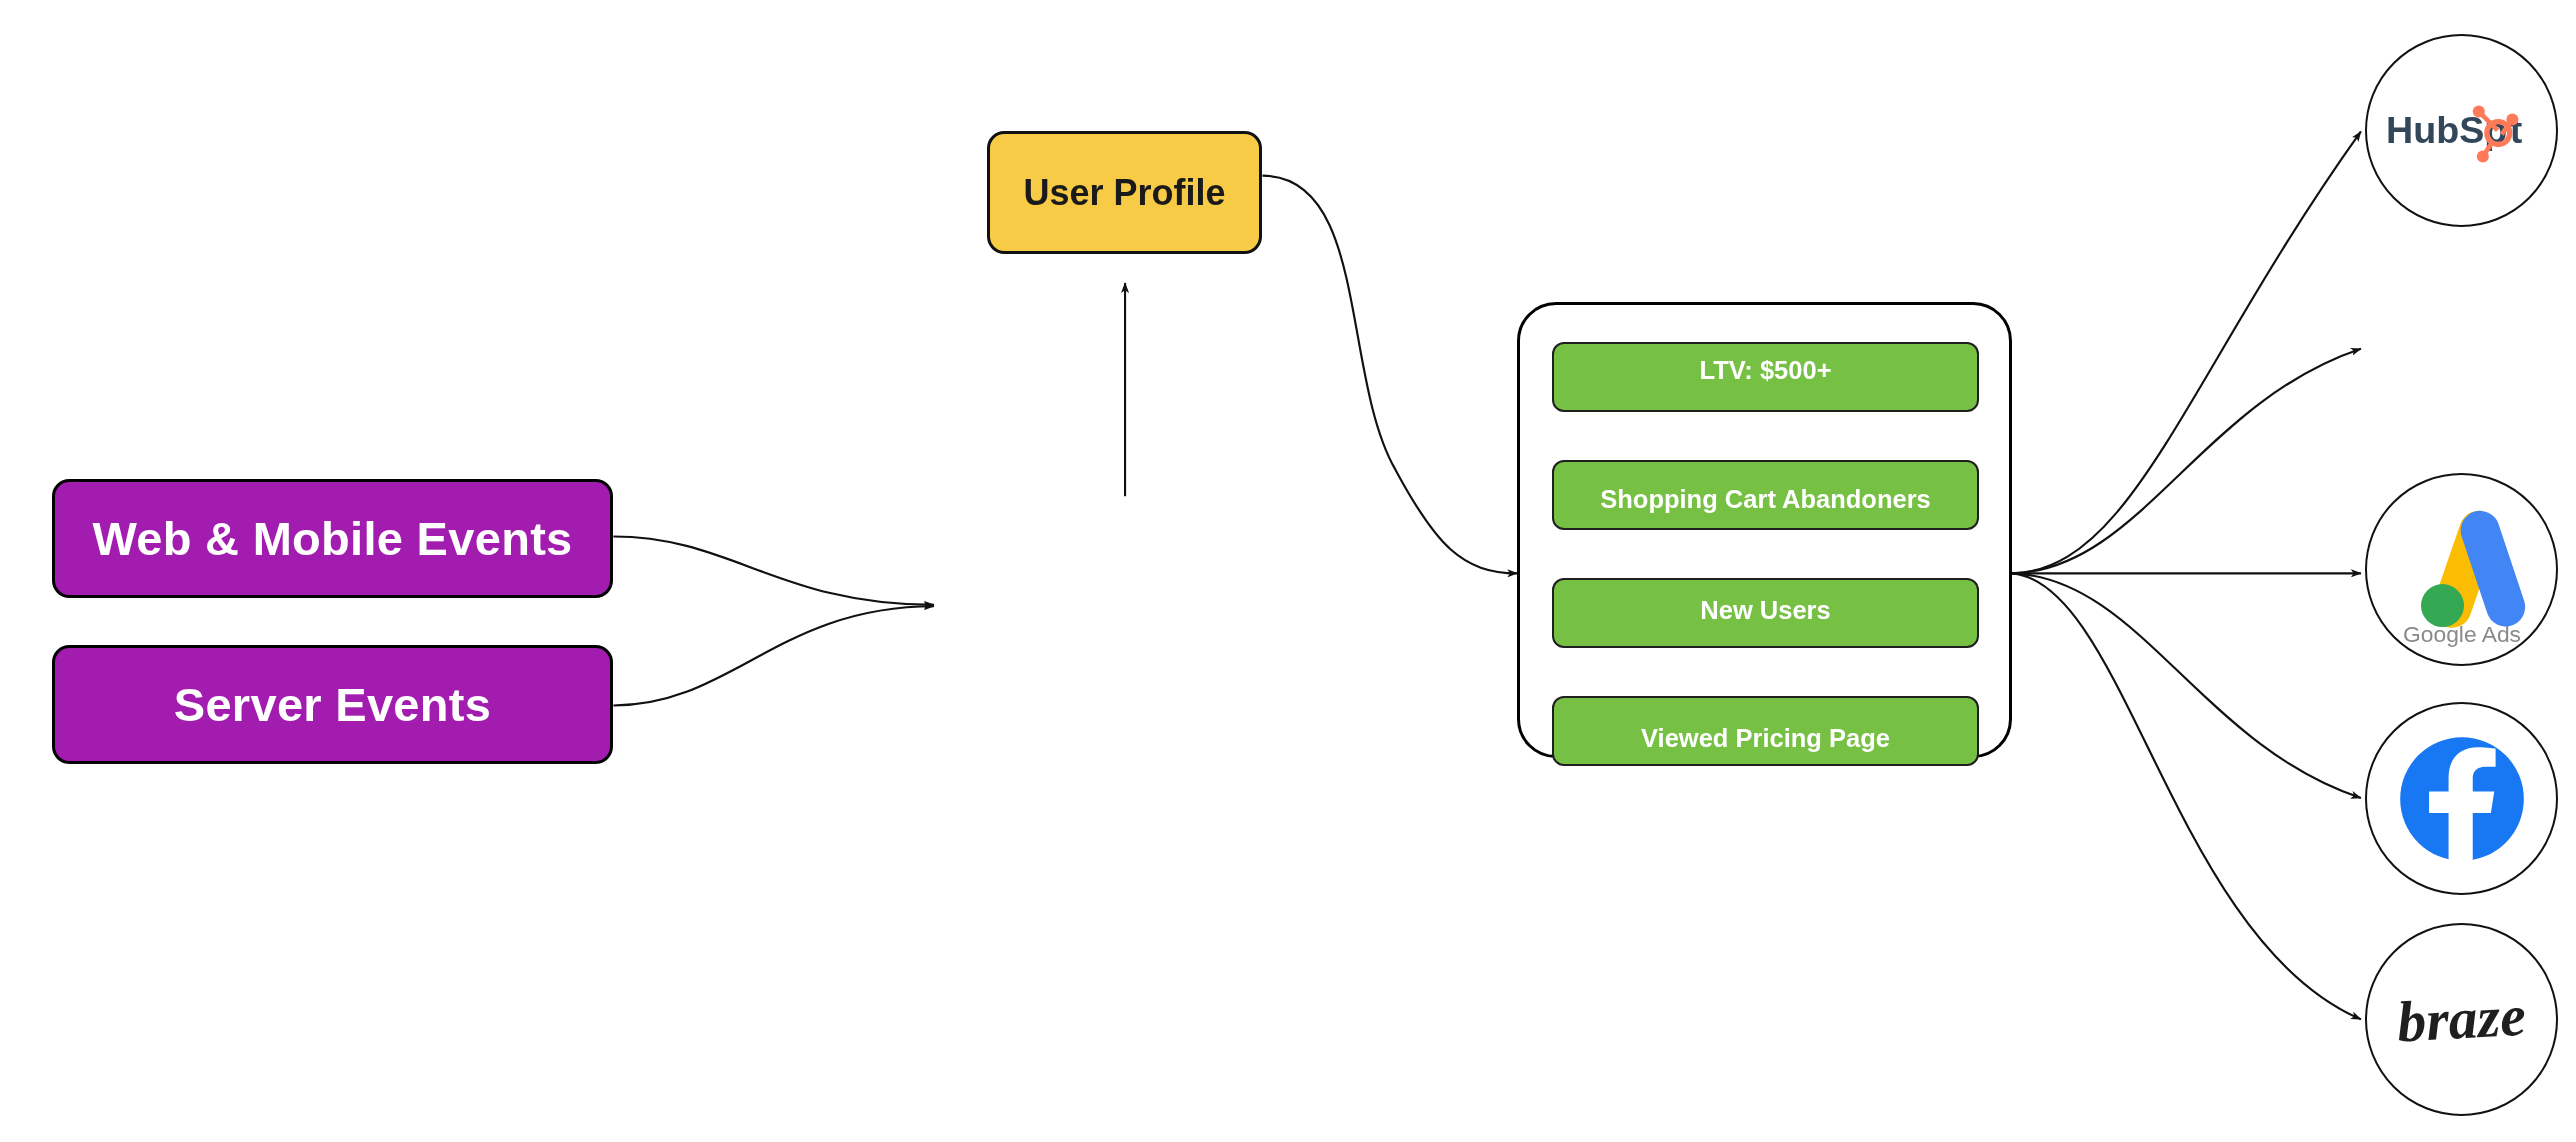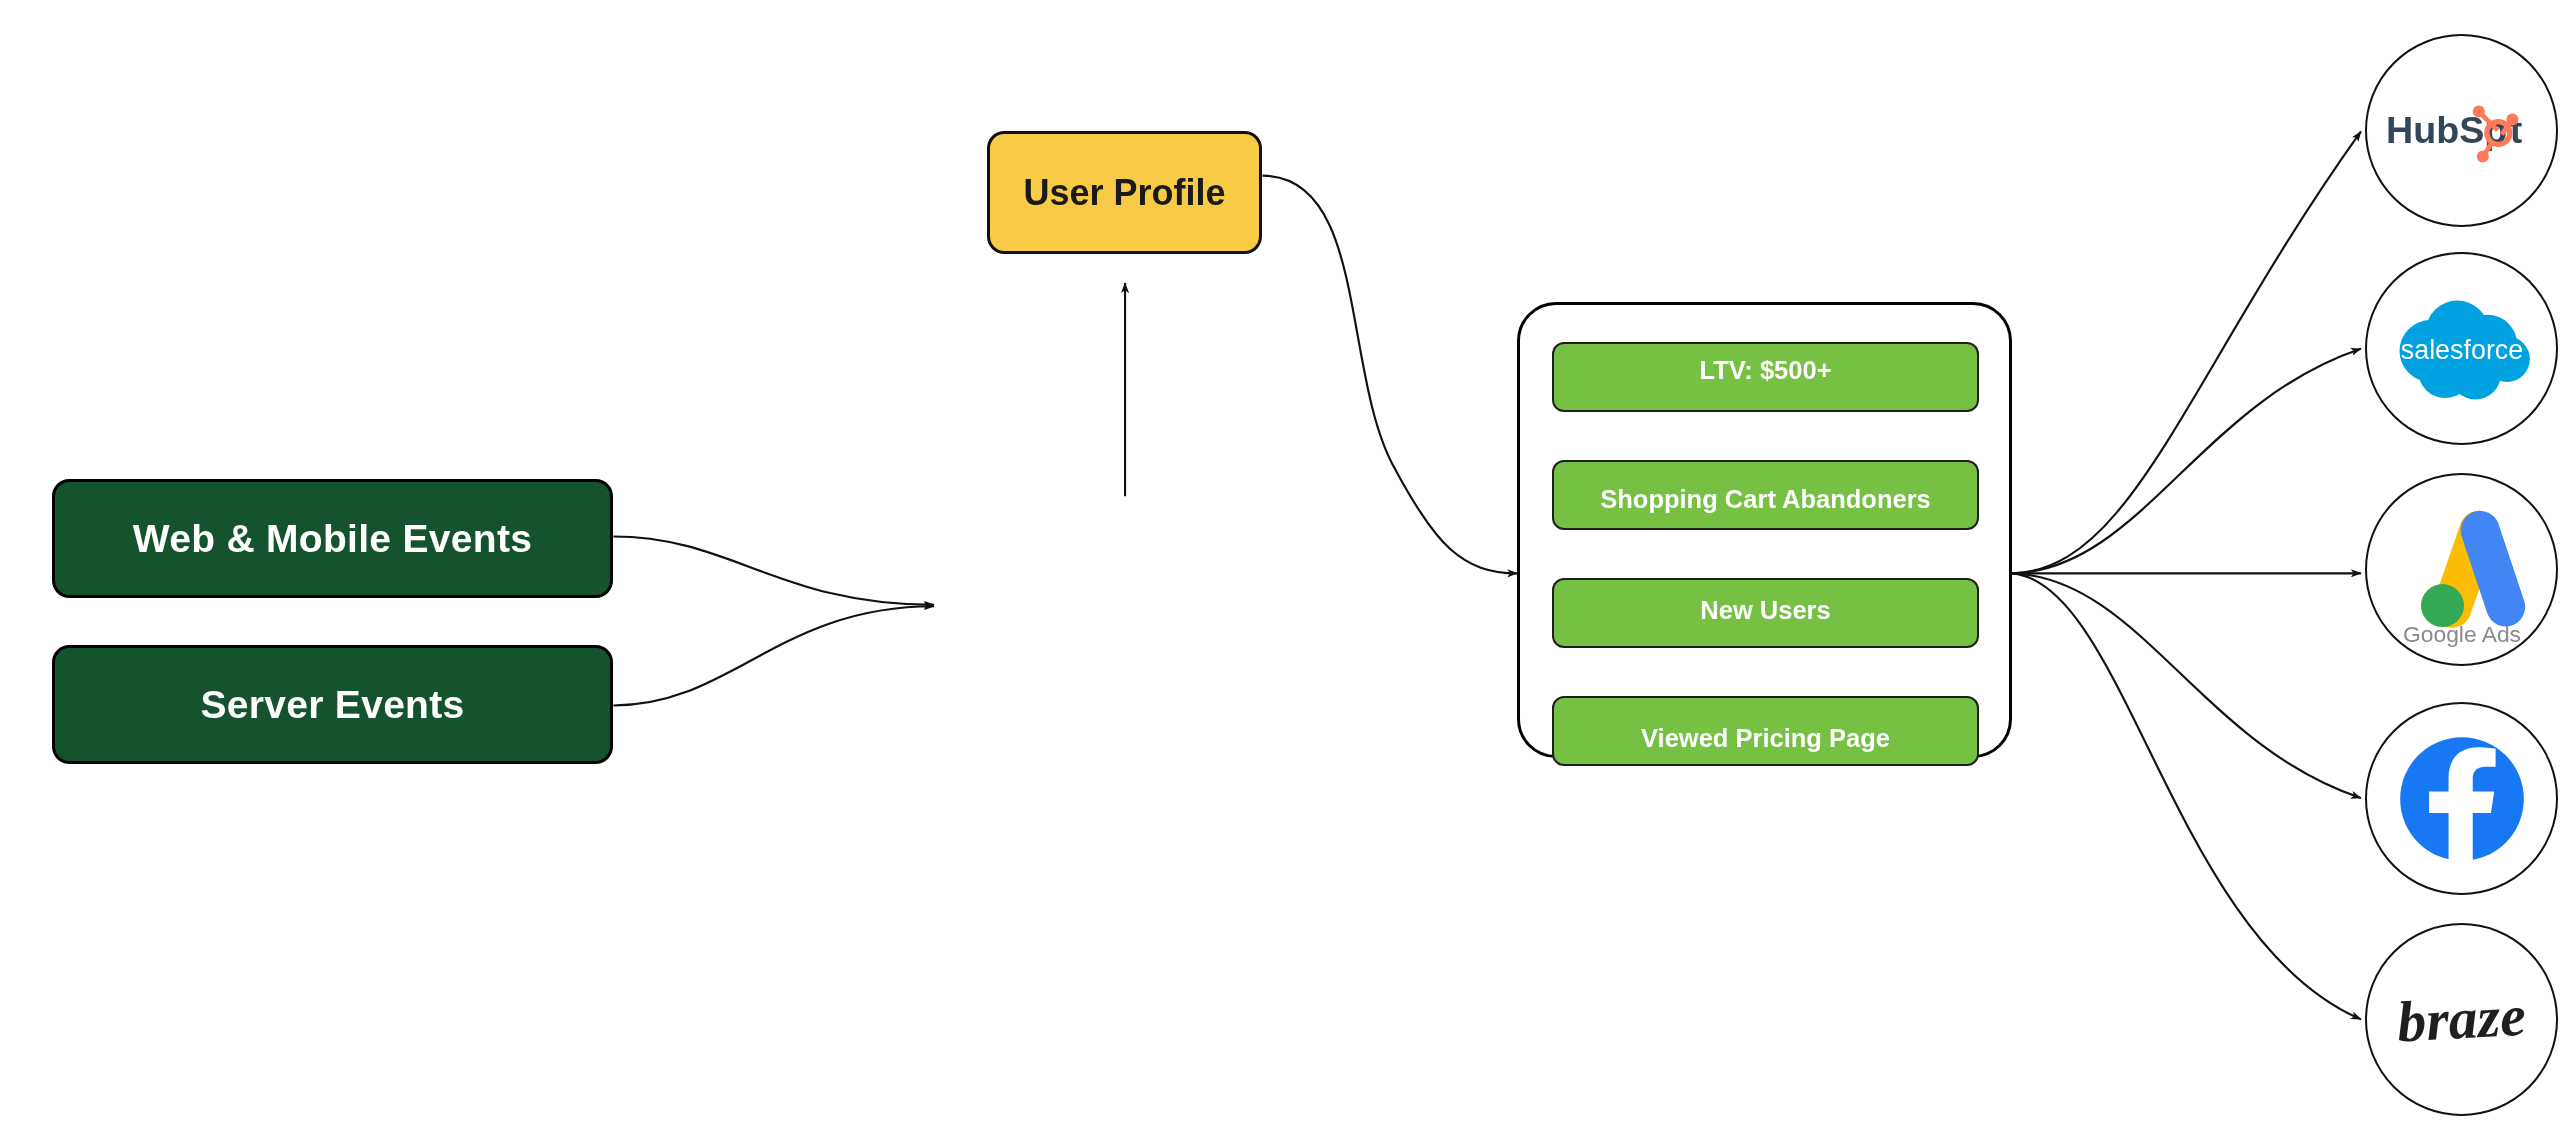--- a/index.html
+++ b/index.html
@@ -24,29 +24,29 @@
     top: 0;
     width: 2576px;
     height: 1142px;
     pointer-events: none;
   }
 
   
   .src-box {
     position: absolute;
     box-sizing: border-box;
-    background: #14532d;
+    background: #a21caf;
     border: 3.4px solid #000000;
     border-radius: 17.4px;
     display: flex;
     align-items: center;
     justify-content: center;
     color: #ffffff;
     font-weight: bold;
-    font-size: 39px;
+    font-size: 47px;
     letter-spacing: 0.3px;
     white-space: nowrap;
   }
   #src-web   { left: 52px;  top: 479px;  width: 561px; height: 119px; }
   #src-server{ left: 52px;  top: 645px;  width: 561px; height: 119px; }
 
   
   #user-profile {
     position: absolute;
     left: 987px;
@@ -251,36 +251,20 @@
           <line x1="170" y1="142" x2="158" y2="160"></line>
         </g>
         <circle cx="179" cy="128" r="17" fill="none" stroke="#ff7a59" stroke-width="8"></circle>
         <circle cx="150" cy="96" r="9" fill="#ff7a59"></circle>
         <circle cx="200" cy="108" r="9" fill="#ff7a59"></circle>
         <circle cx="156" cy="163" r="9" fill="#ff7a59"></circle>
       </svg>
     </div>
   </div>
 
-  <div class="dest" id="dest-1">
-    <div class="logo-wrap">
-      <svg viewBox="0 0 250 250" xmlns="http://www.w3.org/2000/svg">
-        <g fill="#00a1e0">
-          <circle cx="78" cy="128" r="46"></circle>
-          <circle cx="118" cy="100" r="47"></circle>
-          <circle cx="163" cy="118" r="44"></circle>
-          <circle cx="192" cy="140" r="34"></circle>
-          <circle cx="100" cy="158" r="40"></circle>
-          <circle cx="145" cy="162" r="38"></circle>
-          <rect x="70" y="105" width="130" height="62" rx="18"></rect>
-        </g>
-        <text x="125" y="140" text-anchor="middle" fill="#ffffff" font-family="Liberation Sans, sans-serif" font-size="40">salesforce</text>
-      </svg>
-    </div>
-  </div>
 
   <div class="dest" id="dest-2">
     <div class="logo-wrap">
       <svg viewBox="0 0 250 250" xmlns="http://www.w3.org/2000/svg">
         <g stroke-linecap="round" fill="none">
           <line x1="110" y1="182" x2="150" y2="66" stroke="#fbbc04" stroke-width="58"></line>
           <line x1="152" y1="66" x2="190" y2="180" stroke="#4285f4" stroke-width="58"></line>
         </g>
         <circle cx="96" cy="178" r="32" fill="#34a853"></circle>
         <text x="125" y="232" text-anchor="middle" fill="#8a8a8a" font-family="Liberation Sans, sans-serif" font-size="34">Google Ads</text>

